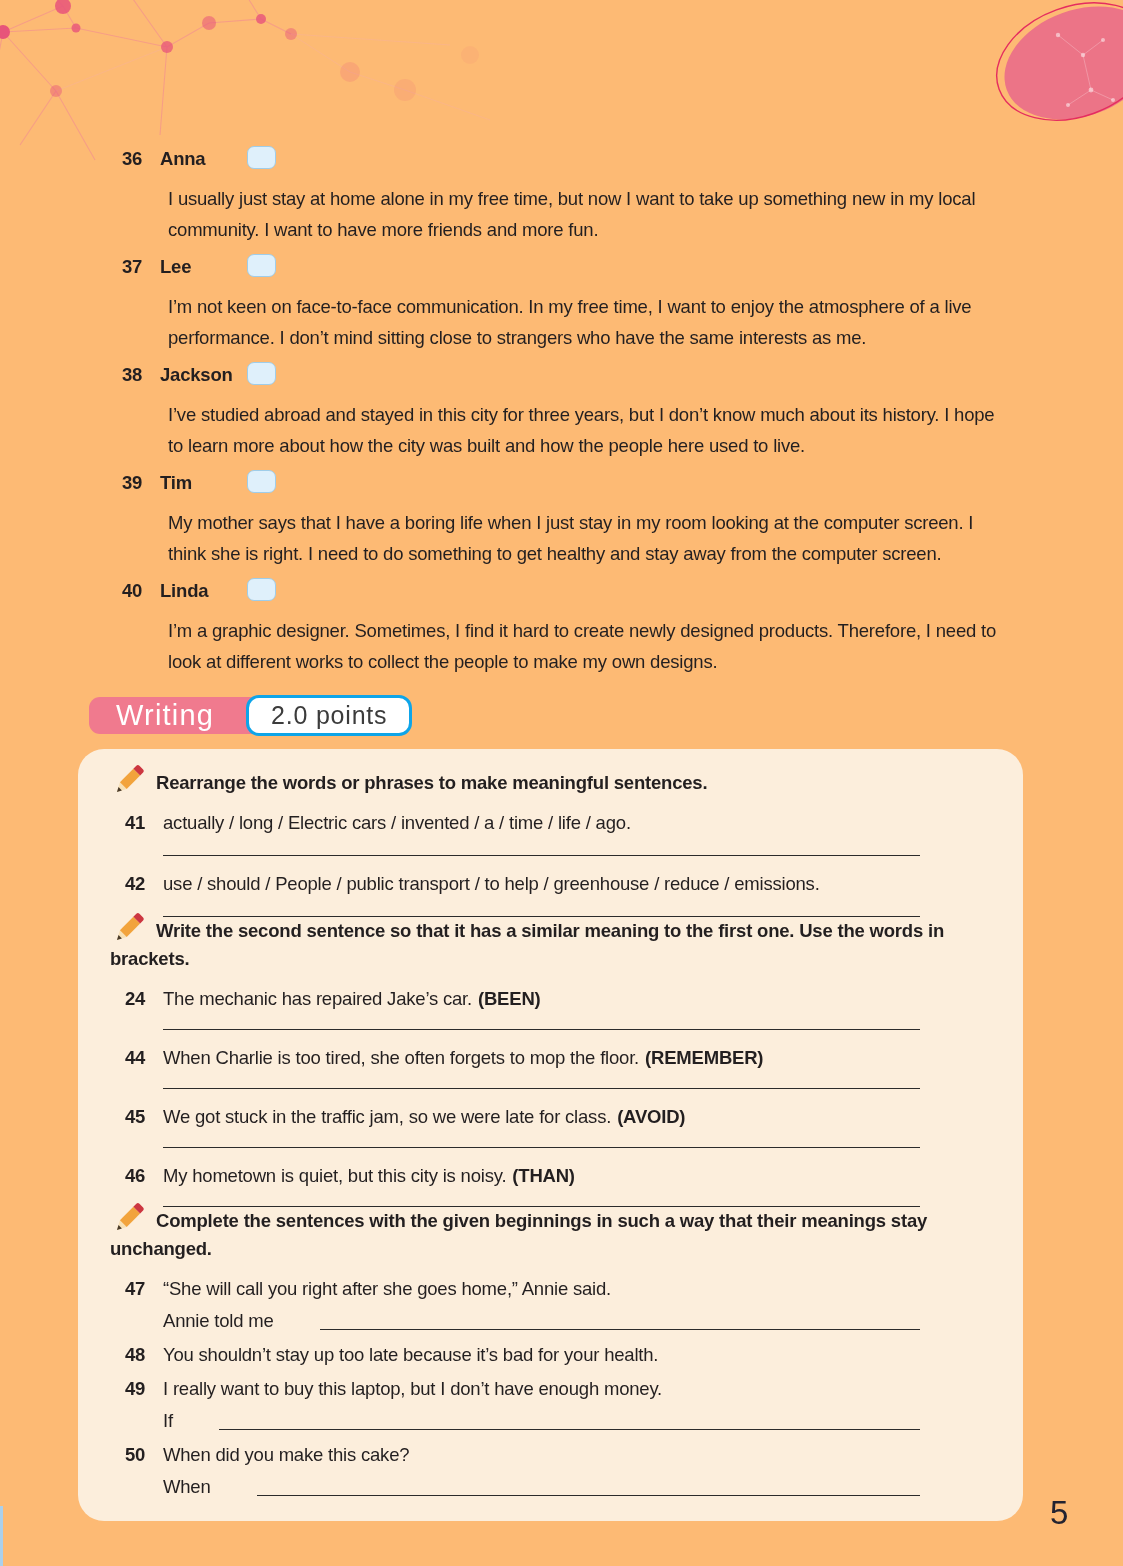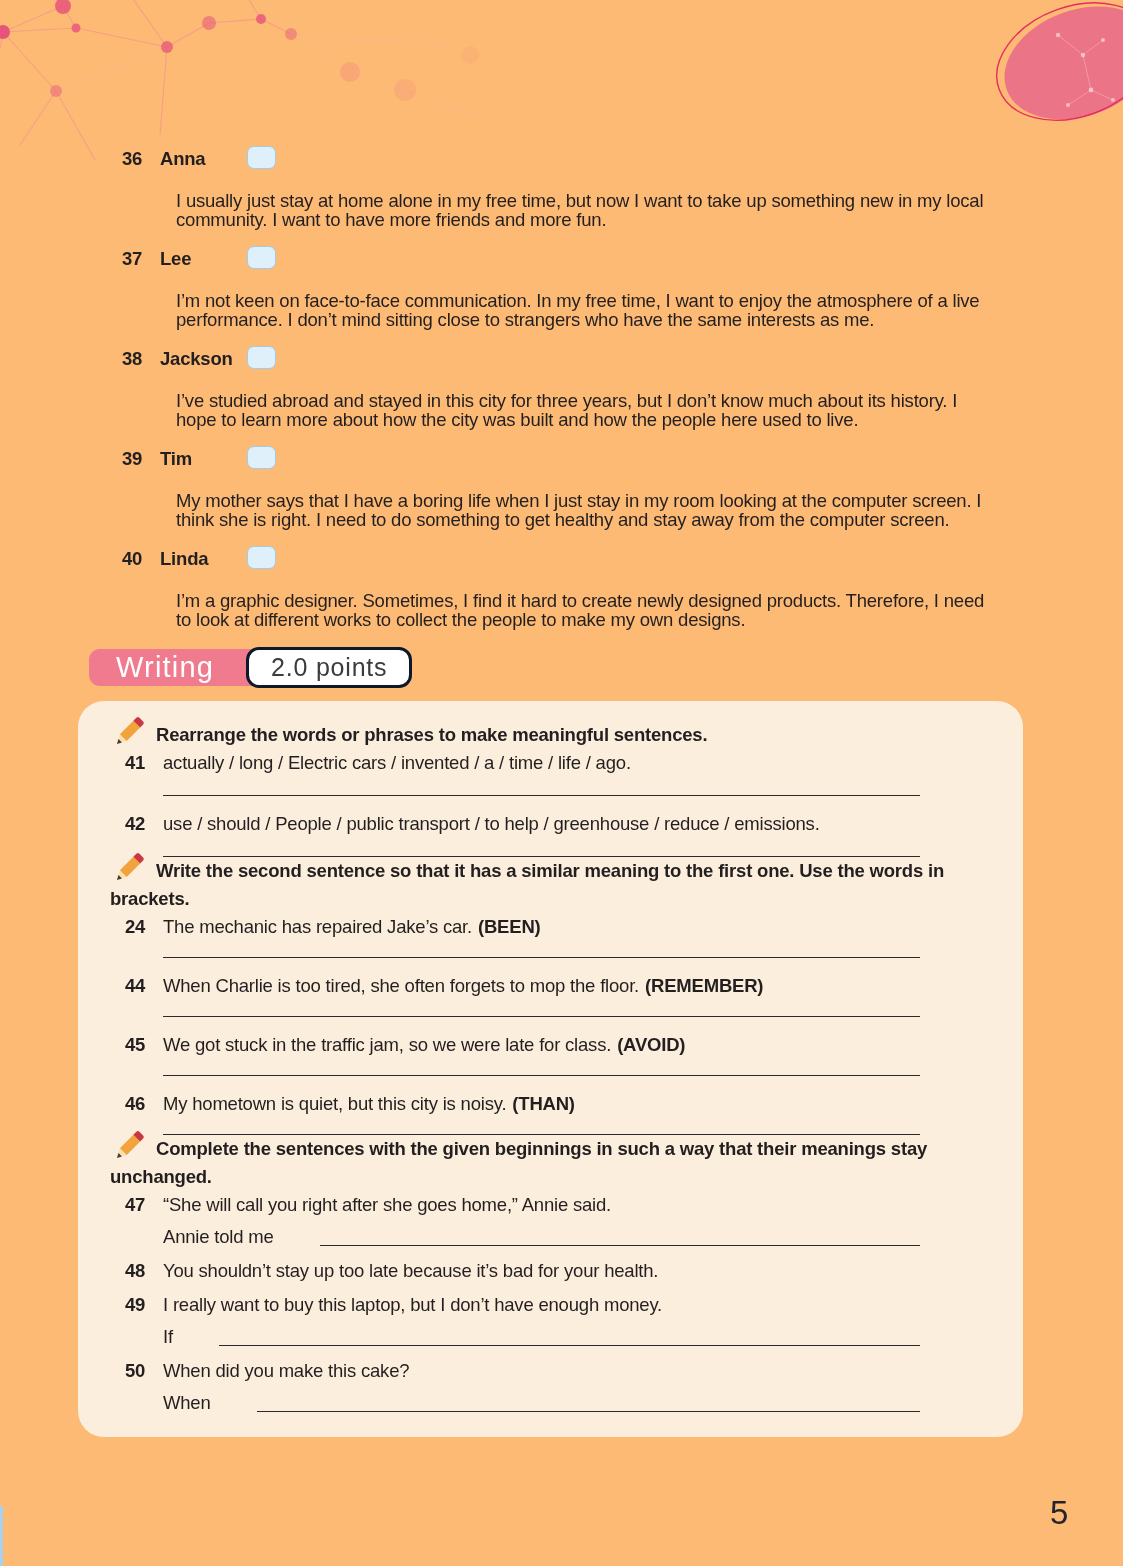--- a/index.html
+++ b/index.html
@@ -21,50 +21,50 @@
   .m-item{position:relative;padding-left:38px;margin-bottom:5px;}
   .m-num{position:absolute;left:0;top:0;font-weight:bold;line-height:28px;}
   .m-head{position:relative;height:30px;line-height:28px;}
   .m-name{font-weight:bold;}
   .answer-box{
     position:absolute;left:87px;top:1px;
     width:29px;height:23px;
     background:#dff0fb;border:1.6px solid #9fcde9;border-radius:7px;
     box-sizing:border-box;
   }
-  .m-text{margin:16px;line-height:19px;}
+  .m-text{margin:8px;line-height:31px;}
   
   .section-header{position:relative;margin:18px 0 0 89px;height:40px;}
   .writing-tab{
     position:absolute;left:0;top:2px;width:258px;height:37px;
     background:#f07a8e;border-radius:11px;
     color:#ffffff;font-size:29px;line-height:36px;
     padding-left:27px;box-sizing:border-box;letter-spacing:1.2px;
   }
   .points-badge{
     position:absolute;left:157px;top:0;height:41px;
-    background:#ffffff;border:3px solid #0f172a;border-radius:13px;
+    background:#ffffff;border:3px solid #0ea5e9;border-radius:13px;
     font-size:25px;line-height:34px;color:#3c3c3c;
     padding:0 22px;box-sizing:border-box;letter-spacing:0.8px;
   }
   
   .panel{
     margin:14px 0 0 78px;width:945px;box-sizing:border-box;
     background:#fceedc;border-radius:26px;
     padding:20px 0 20px 0;
   }
   .task-instruction{
     position:relative;
     margin:0 40px 0 32px;
     font-weight:bold;line-height:28px;
     text-indent:46px;
   }
   .task-instruction .pencil{position:absolute;left:1px;top:-7px;text-indent:0;}
   .w-item{display:flex;margin:14px 30px 0 47px;}
-  .w-item.tight{margin-top:0;}
+  .w-item.tight{margin-top:12px;}
   .w-num{flex:0 0 38px;font-weight:bold;line-height:28px;}
   .w-text{flex:1;margin:0;line-height:28px;}
   .kw{font-weight:bold;margin-left:6px;}
   .kw:empty{display:none;}
   .answer-line{
     margin:14px 103px 0 85px;height:2px;
     border-bottom:1.6px solid #2b2b2b;
   }
   .answer-line.gap{margin-top:16px;}
   .mt-task{}

